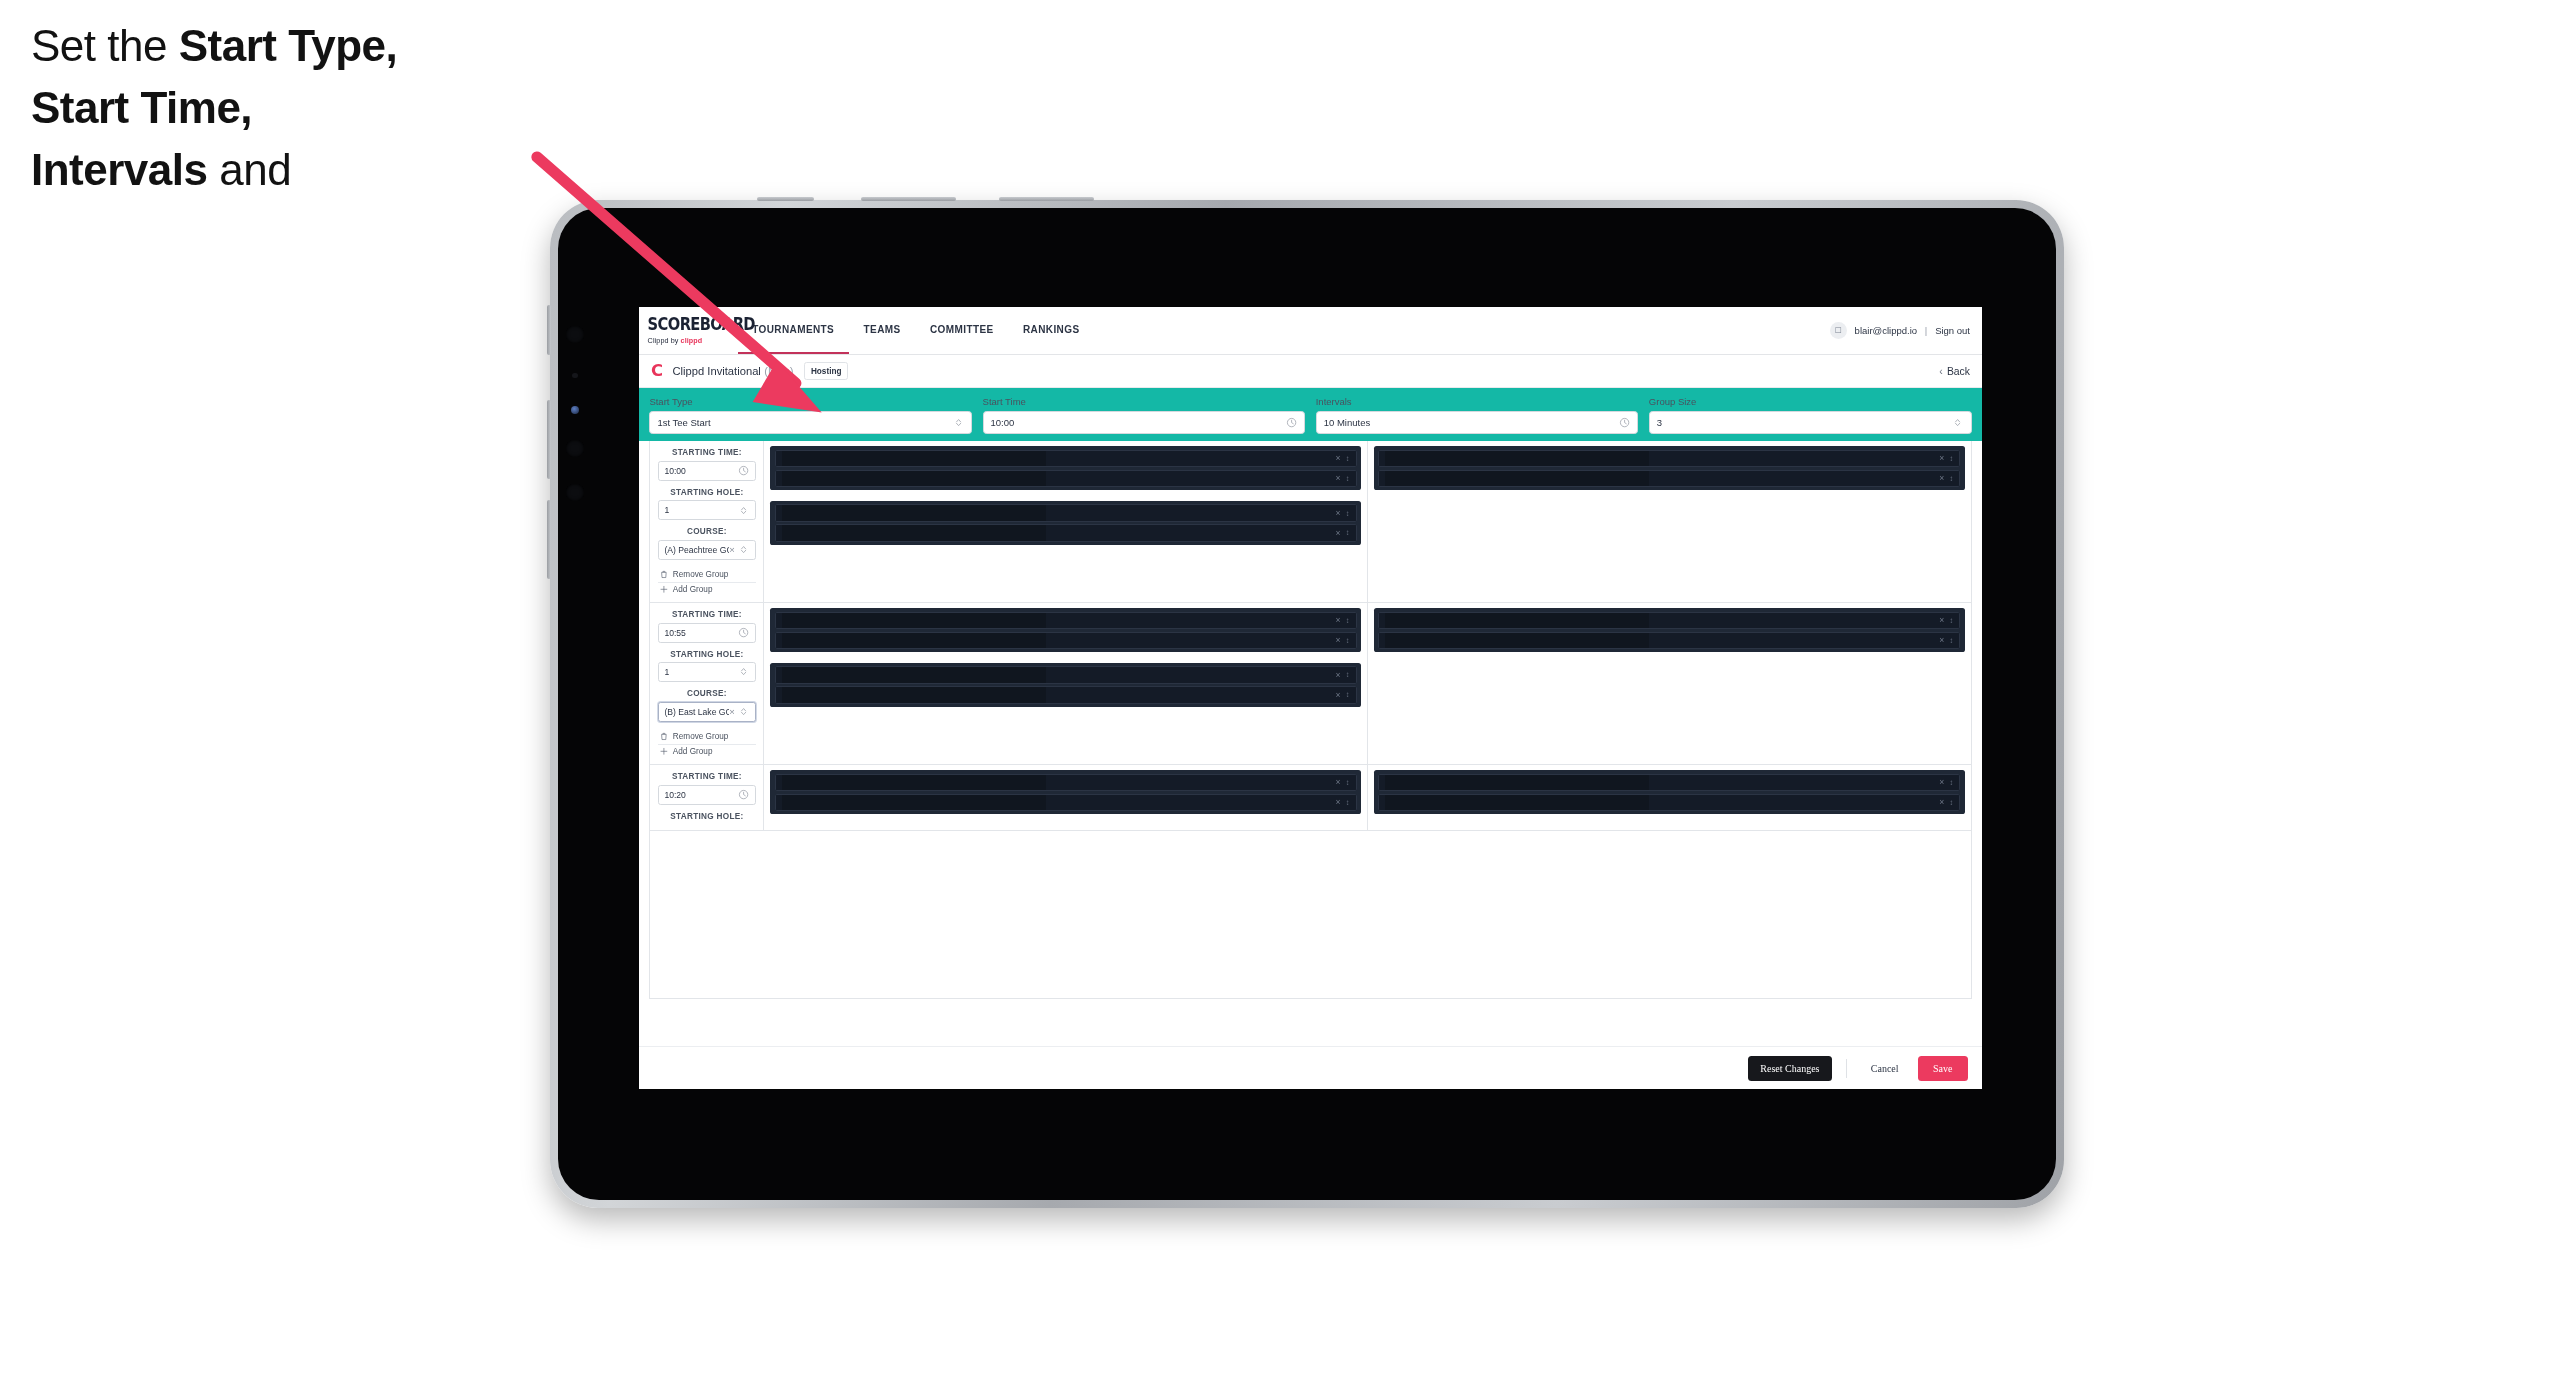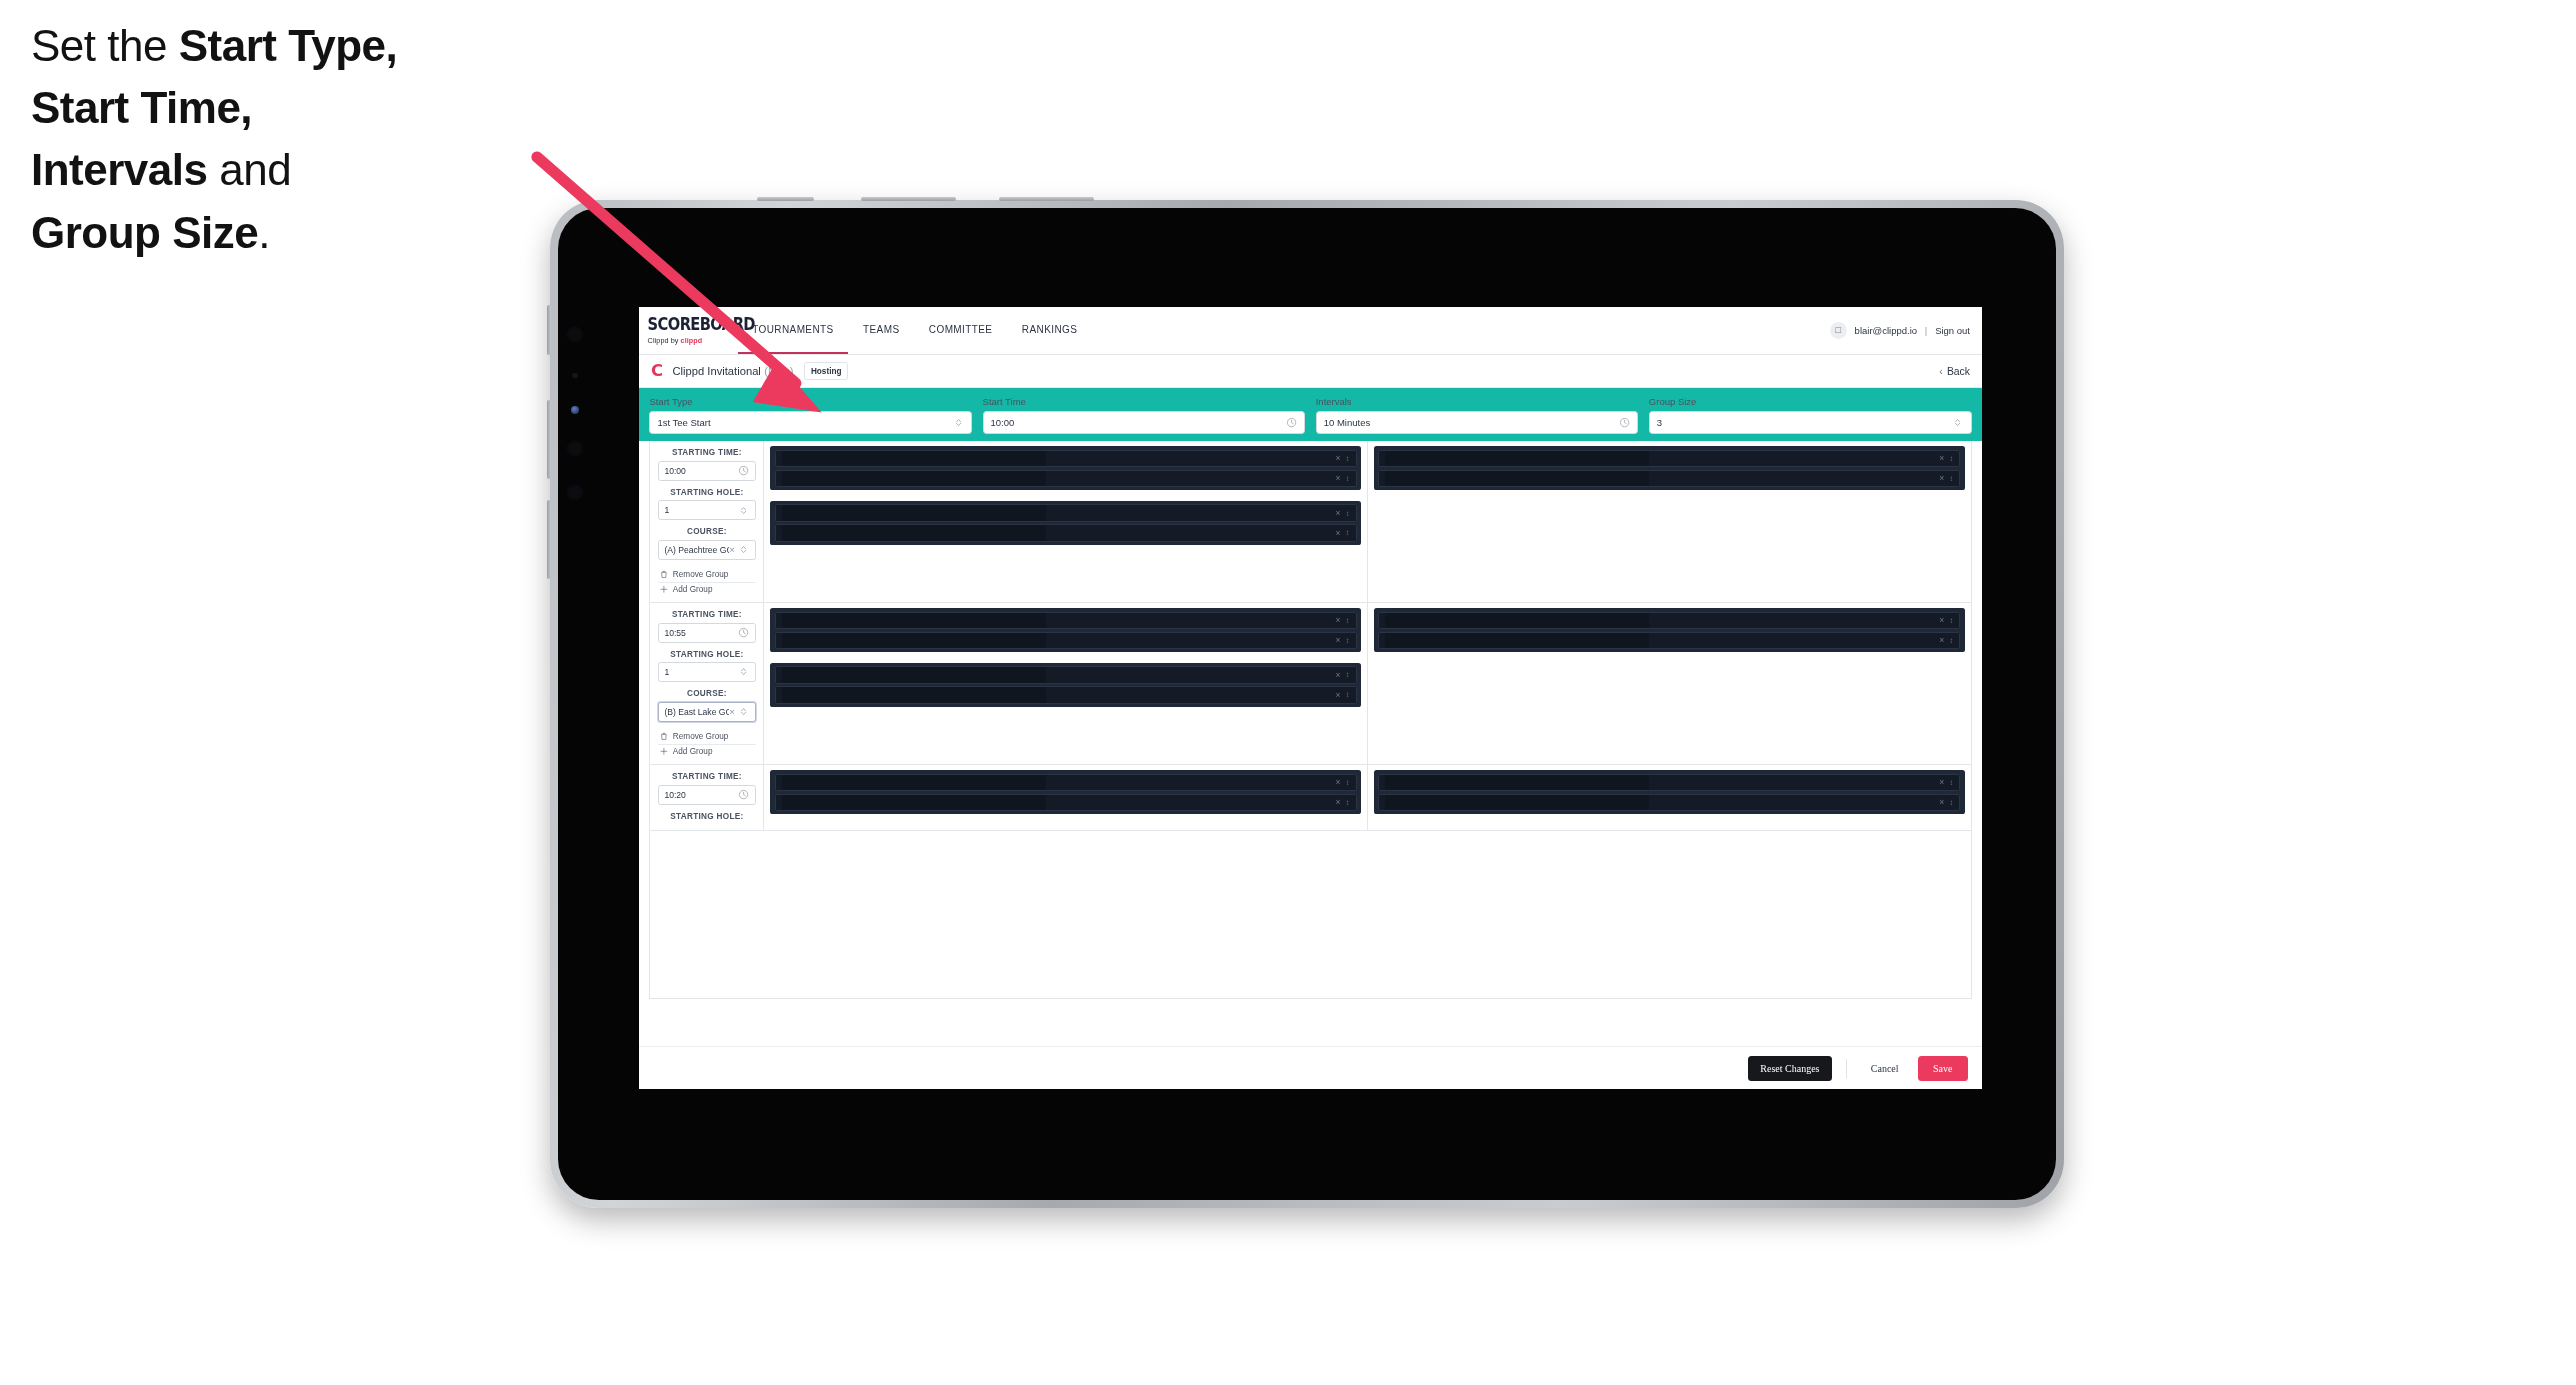--- a/index.html
+++ b/index.html
@@ -67,21 +67,21 @@
     font-family: "DejaVu Sans", sans-serif;
     font-weight: 700; font-size: 14.7px; letter-spacing: -0.6px; color: #1b2233;
     transform: scaleY(1.18); transform-origin: left center; line-height: 1;
   }
   .logo-sub { font-size: 7.2px; color: #1b2233; margin-top: 4.3px; letter-spacing: 0.1px; }
   .logo-sub .brand { color: #e8345a; font-weight: 700; }
 
   .navtabs { display: flex; align-items: stretch; margin-left: 15.5px; }
   .navtab {
     display: flex; align-items: center; padding: 0 14.7px;
-    font-size: 10px; letter-spacing: 0.4px; color: #2c3444; font-weight: 400;
+    font-size: 10px; letter-spacing: 0.4px; color: #2c3444; font-weight: 700;
     border-bottom: 2.6px solid transparent; cursor: pointer; white-space: nowrap;
   }
   .navtab.active { border-bottom-color: #c2325a; }
 
   .nav-right { margin-left: auto; display: flex; align-items: center; padding-right: 12px; gap: 7.8px; }
   .avatar {
     width: 17.3px; height: 17.3px; border-radius: 50%; background: #eceef1;
     display: flex; align-items: center; justify-content: center; font-size: 7.8px; color:#7b8291;
   }
   .useremail { font-size: 9.5px; color: #2c3444; }
@@ -176,21 +176,20 @@
 </style>
 </head>
 <body>
 
 <div id="root">
 
   <div class="caption" id="caption">
       <span class="line"><span>Set the </span><b>Start Type,</b></span>
       <span class="line"><b>Start Time,</b></span>
       <span class="line"><b>Intervals</b><span> and</span></span>
-      <span class="line"><b>Group Size</b><span>.</span></span>
     </div>
 
   <div class="tablet">
     <div class="btn-side s1"></div>
     <div class="btn-side s2"></div>
     <div class="btn-side s3"></div>
     <div class="btn-top" style="left:207px;width:57px;"></div>
     <div class="btn-top" style="left:311px;width:95px;"></div>
     <div class="btn-top" style="left:449px;width:95px;"></div>
     <div class="tablet-inner">

